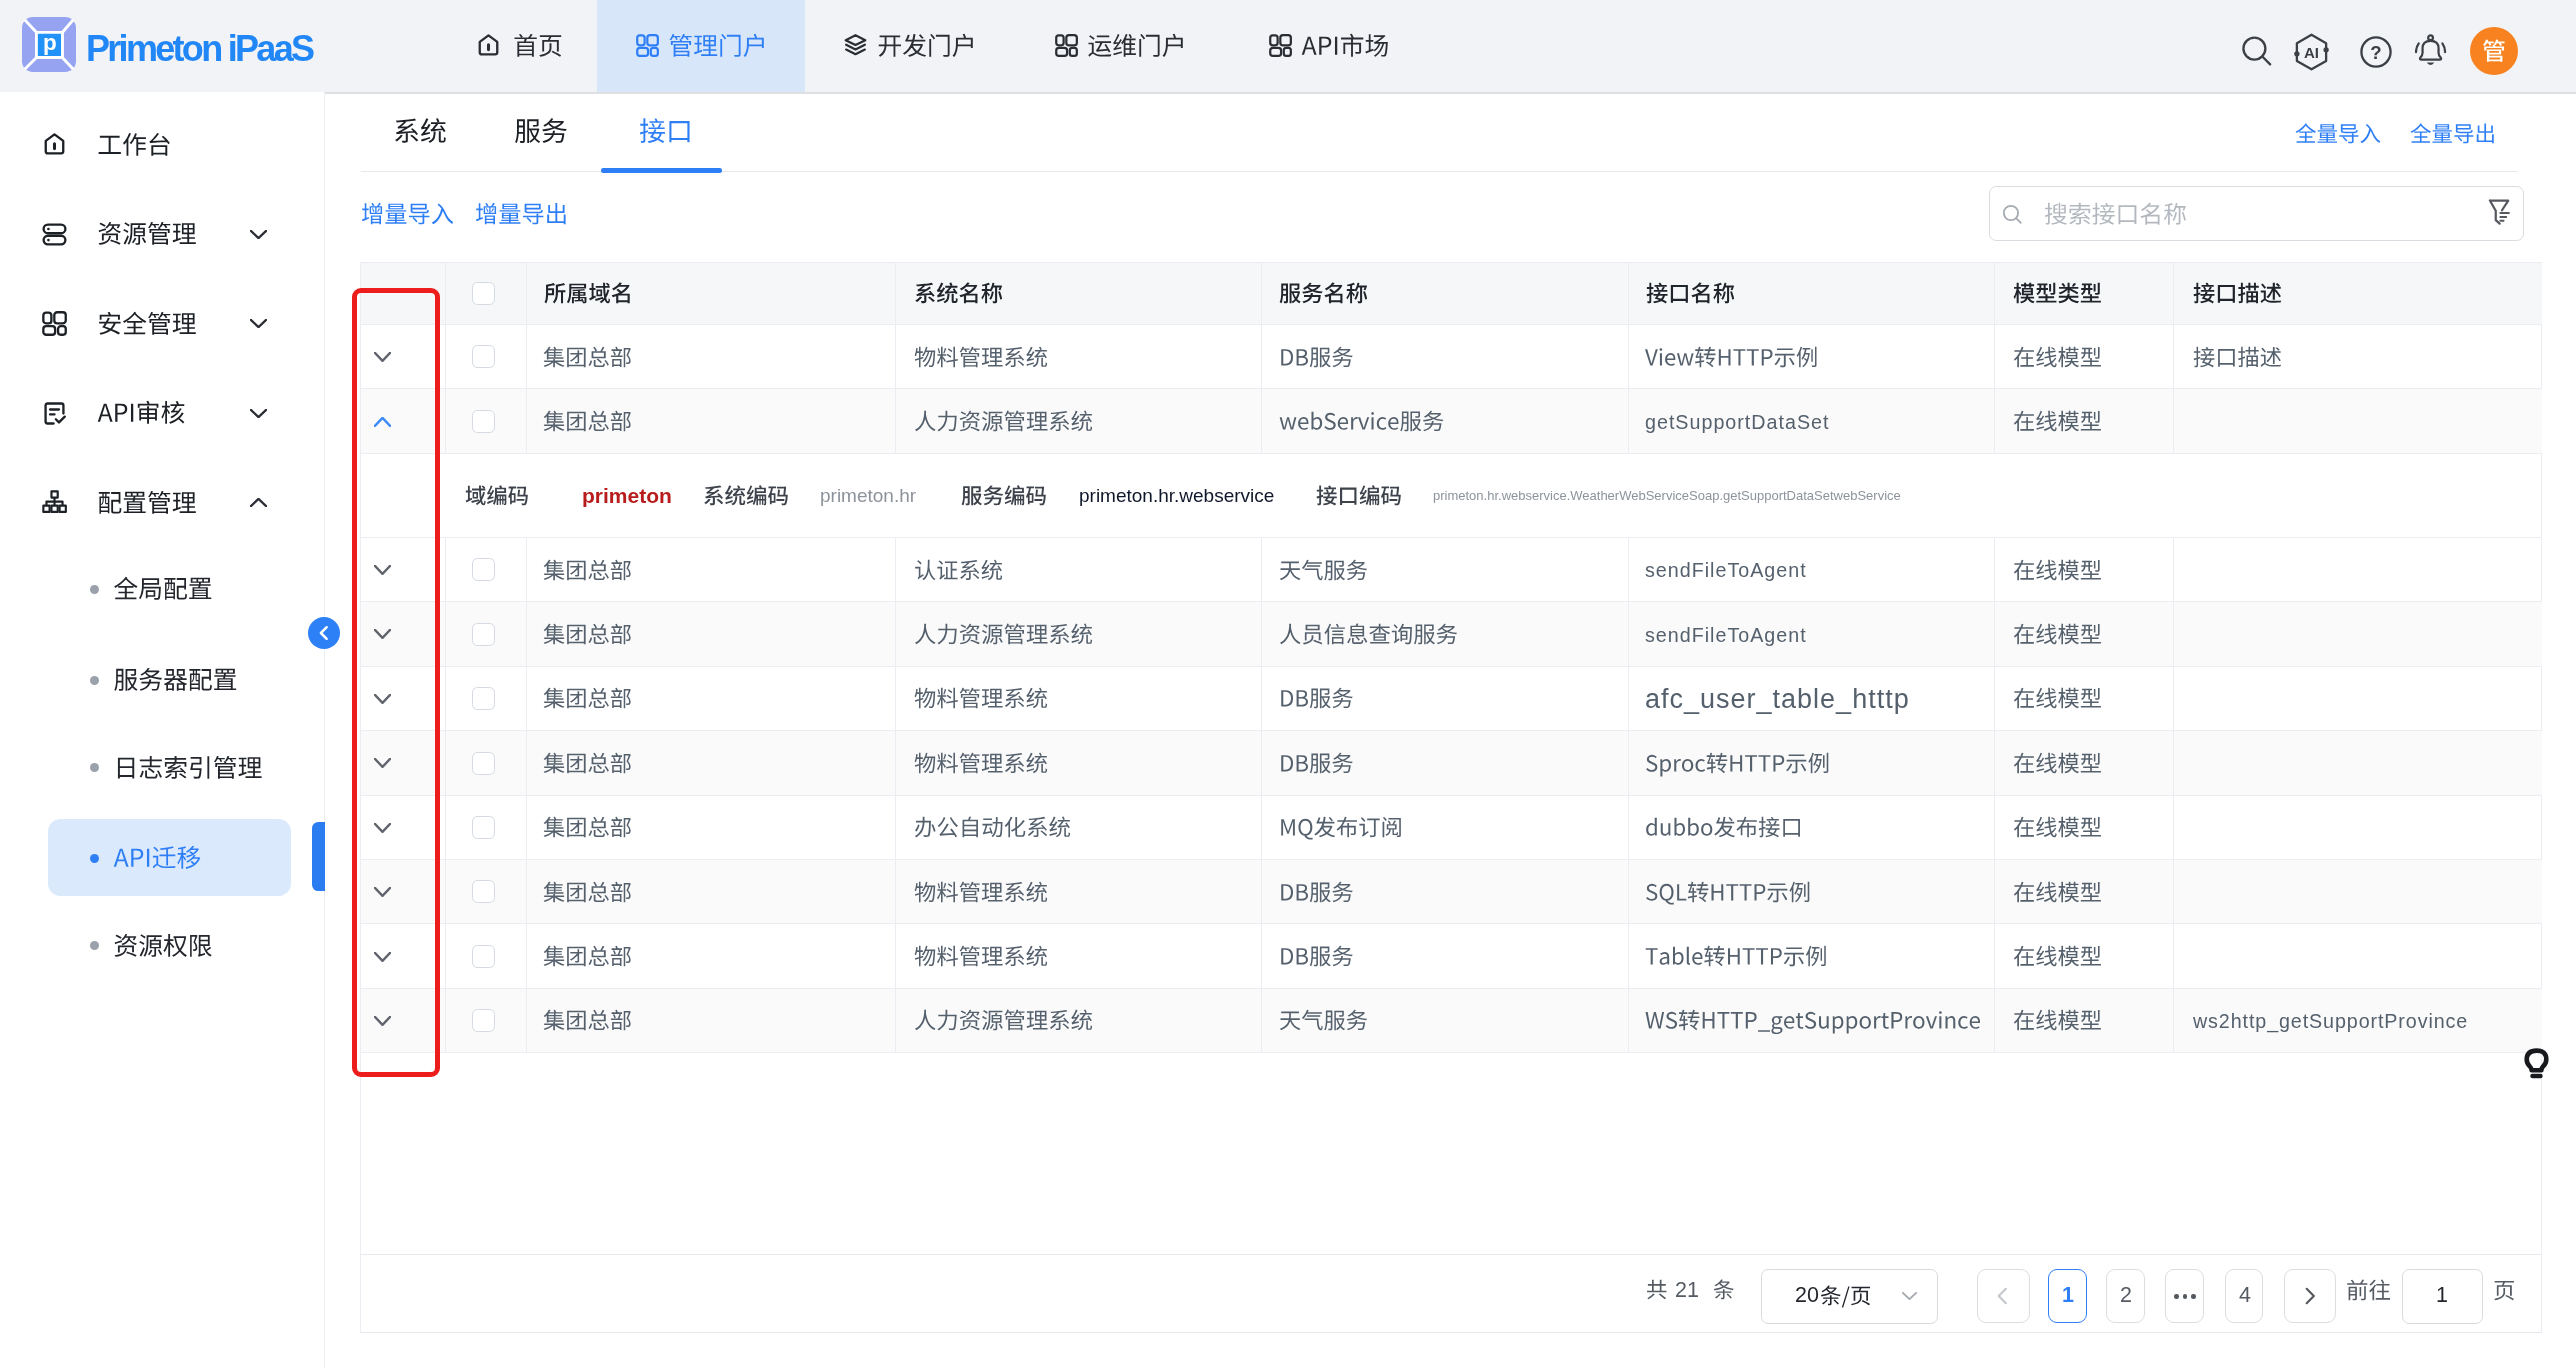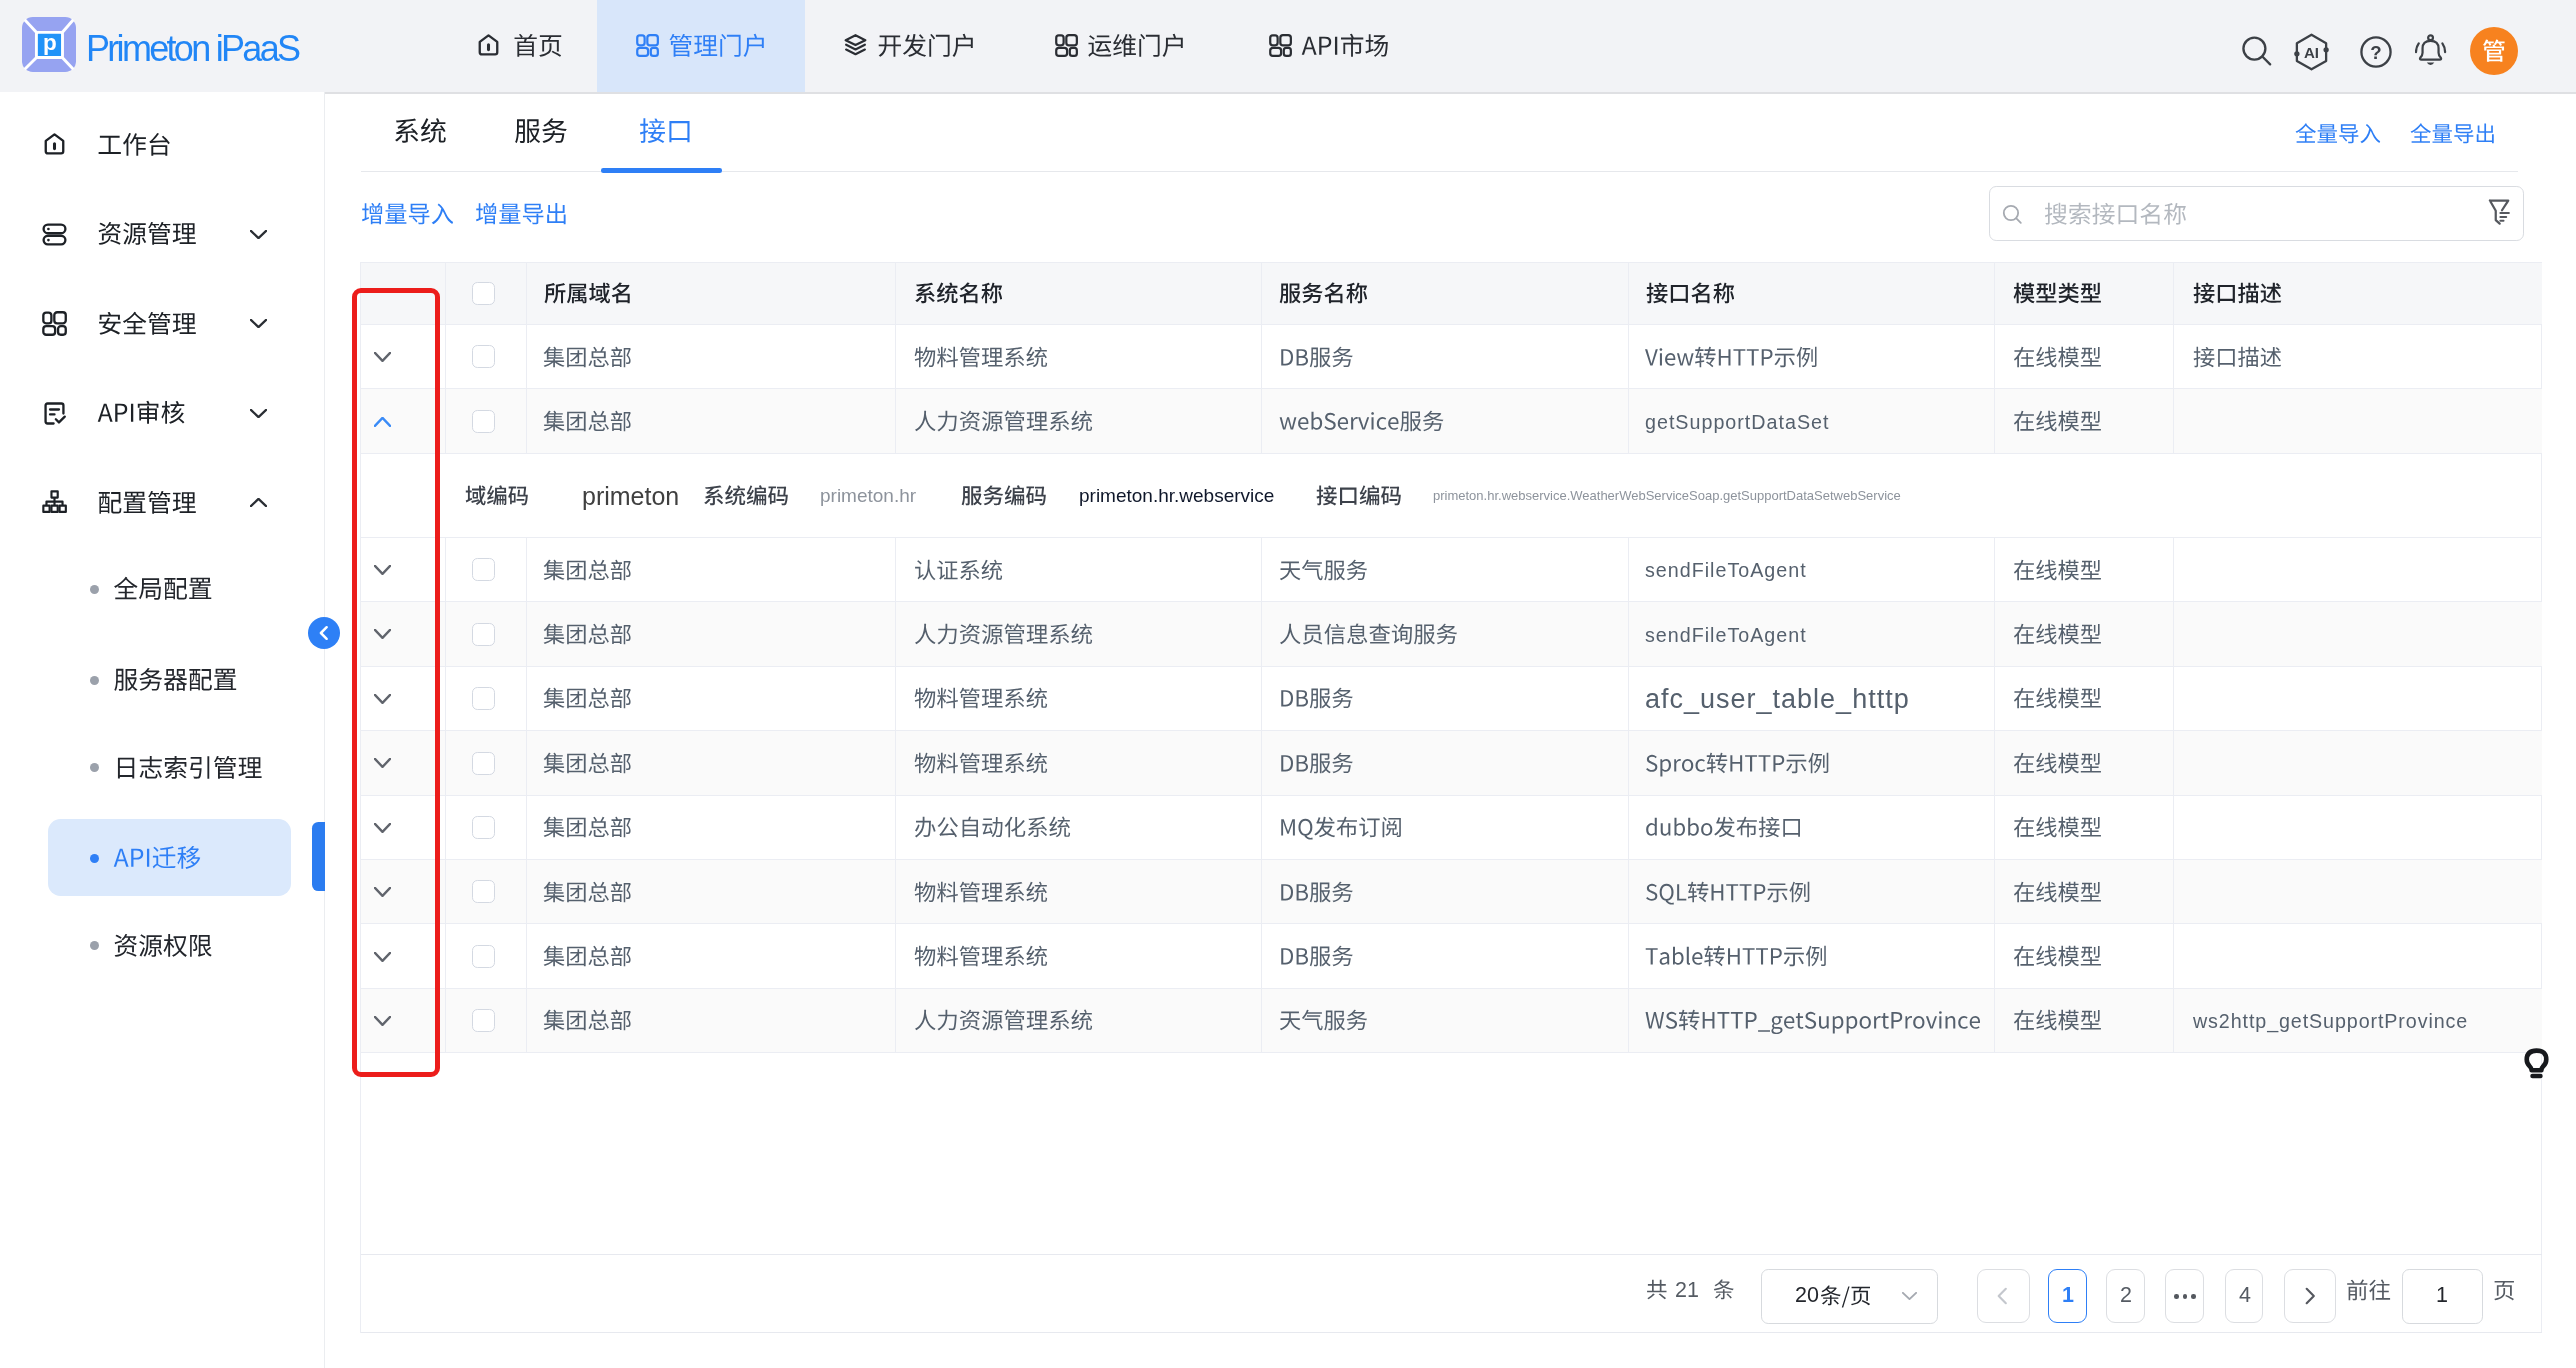--- a/index.html
+++ b/index.html
@@ -187,21 +187,21 @@
 <rect x="0" y="0" width="60" height="61" rx="12" fill="#96a3f1"></rect>
 <g stroke="#fff" stroke-width="3.2">
       <line x1="3" y1="3" x2="17" y2="18"></line>
       <line x1="57" y1="3" x2="44" y2="18"></line>
       <line x1="3" y1="58" x2="17" y2="44"></line>
       <line x1="57" y1="58" x2="44" y2="44"></line>
     </g>
 <rect x="16" y="17" width="29" height="28" rx="2" fill="#2193f8" stroke="#fff" stroke-width="3.2"></rect>
 <text x="31" y="37" text-anchor="middle" font-family="Liberation Sans" font-size="25" font-weight="700" fill="#fff">p</text>
 </svg>
-<div class="lt" style="left:86px;top:24px;height:50px;line-height:50px;font-size:36px;color:#2186f6;font-weight:400;letter-spacing:-2.7px">Primeton iPaaS</div>
+<div class="lt" style="left:86px;top:24px;height:50px;line-height:50px;font-size:36px;color:#2186f6;font-weight:700;letter-spacing:-2.7px">Primeton iPaaS</div>
 <svg class="abs" style="left:476px;top:33px" width="25" height="25" viewBox="0 0 28 28" fill="none" stroke="#2a2d33" stroke-width="2.6" stroke-linejoin="round" stroke-linecap="round">
 <path d="M4.2 10 L14 2.6 L23.8 10 V21.6 Q23.8 24 21.4 24 H6.6 Q4.2 24 4.2 21.6 Z"></path>
 <path d="M14 13.2 V18.6" stroke-width="3.4000000000000004"></path>
   </svg>
 <svg class="abs" style="left:636px;top:34px" width="23" height="23" viewBox="0 0 28 28" fill="none" stroke="#2e7ff6" stroke-width="2.7" stroke-linejoin="round">
 <rect x="1.5" y="1.8" width="9" height="12" rx="3"></rect>
     <rect x="13.8" y="1.4" width="12.8" height="12.4" rx="3.2"></rect>
 <rect x="1.5" y="17" width="13.2" height="9.6" rx="3.2"></rect>
     <rect x="18" y="17" width="8.6" height="9.6" rx="3"></rect>
   </svg>
@@ -380,21 +380,21 @@
   </svg>
 <div class="abs" style="left:472px;top:945px;width:23px;height:23px;border:1.8px solid #d4d9e2;border-radius:5.4px;background:#fff;box-sizing:border-box"></div>
 <svg class="abs" style="left:374px;top:1016px" width="17" height="9.8" viewBox="0 0 19 11" fill="none">
     <polyline points="1 1 9.5 10 18 1" stroke="#60646c" stroke-width="2.6" stroke-linecap="round" stroke-linejoin="round"></polyline>
   </svg>
 <div class="abs" style="left:472px;top:1009px;width:23px;height:23px;border:1.8px solid #d4d9e2;border-radius:5.4px;background:#fff;box-sizing:border-box"></div>
 <div class="lt" style="left:2193px;top:1007px;height:28px;line-height:28px;font-size:19.7px;color:#55606d;font-weight:400;letter-spacing:0.9px">ws2http_getSupportProvince</div>
 <svg class="abs" style="left:374px;top:417px" width="17" height="9.8" viewBox="0 0 19 11" fill="none">
     <polyline points="1 10 9.5 1 18 10" stroke="#3a8bf7" stroke-width="2.6" stroke-linecap="round" stroke-linejoin="round"></polyline>
   </svg>
-<div class="lt" style="left:582px;top:483px;height:26px;line-height:26px;font-size:25px;color:#404040;font-weight:400">primeton</div>
+<div class="lt" style="left:582px;top:483px;height:26px;line-height:26px;font-size:21px;color:#b91c1c;font-weight:700">primeton</div>
 <div class="lt" style="left:820px;top:483px;height:26px;line-height:26px;font-size:19px;color:#8d939c;font-weight:400">primeton.hr</div>
 <div class="lt" style="left:1079px;top:483px;height:26px;line-height:26px;font-size:19px;color:#0f172a;font-weight:400">primeton.hr.webservice</div>
 <div class="lt" style="left:1433px;top:483px;height:26px;line-height:26px;font-size:13px;color:#8d939c;font-weight:400">primeton.hr.webservice.WeatherWebServiceSoap.getSupportDataSetwebService</div>
 <svg class="abs" style="left:2523px;top:1048px" width="27" height="32" viewBox="0 0 30 36" fill="none" stroke="#17191d">
 <path d="M26 13 Q26 17.5 22.6 20.6 Q20.5 22.6 20.5 25 H9.5 Q9.5 22.6 7.4 20.6 Q4 17.5 4 13 Q4 2.9 15 2.9 Q26 2.9 26 13 Z" stroke-width="5.2" stroke-linejoin="round"></path>
 <path d="M10.5 31.5 H19.5" stroke-width="5" stroke-linecap="round"></path>
   </svg>
 <div class="abs" style="left:361px;top:1254px;width:2181px;height:0.9px;background:#e7e9ef"></div>
 <div class="lt" style="left:1675px;top:1275px;height:30px;line-height:30px;font-size:21.5px;color:#555b63;font-weight:400">21</div>
 <div class="abs" style="left:1761px;top:1269px;width:177px;height:55px;border:1.3px solid #d7dade;border-radius:7.2px;box-sizing:border-box;background:#fff"></div>

